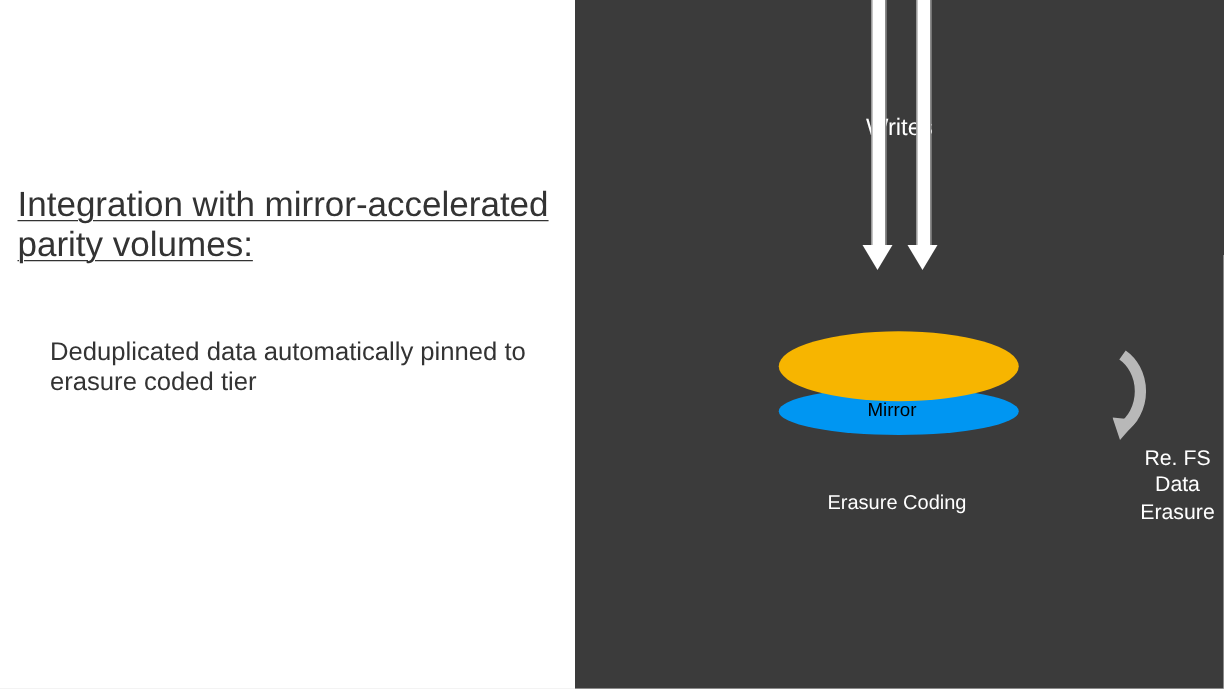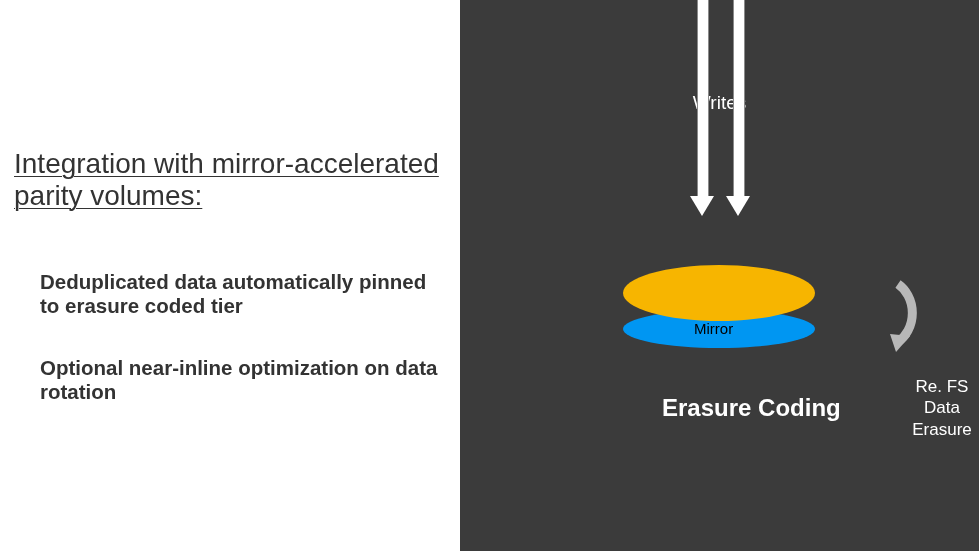--- a/index.html
+++ b/index.html
@@ -45,21 +45,21 @@
     line-height: 1.15;
     text-decoration: underline;
     text-decoration-thickness: 1px;
     text-underline-offset: 3px;
   }
   .body-text {
     position: absolute;
     left: 40px;
     width: 410px;
     font-size: 20.5px;
-    font-weight: 700;
+    font-weight: 400;
     color: #333333;
     line-height: 1.18;
   }
   .bt1 { top: 270px; }
   .bt2 { top: 356px; }
 
   
   .writes-label {
     position: absolute;
     top: 92px;
@@ -75,35 +75,34 @@
     left: 234px;
     font-size: 15px;
     font-weight: 400;
     color: #000;
     z-index: 5;
   }
   .erasure-label {
     position: absolute;
     top: 394px;
     left: 202px;
-    font-size: 24px;
-    font-weight: 700;
+    font-size: 16px;
+    font-weight: 400;
     color: #ffffff;
   }
   .rotation-label {
     position: absolute;
     top: 356px;
     left: 447px;
     width: 70px;
     font-size: 17px;
     font-weight: 400;
     color: #ffffff;
     text-align: center;
     line-height: 1.25;
-    margin-top: 20px;
   }
 
   
   .ellipse-yellow {
     position: absolute;
     top: 265px;
     left: 163px;
     width: 192px;
     height: 56px;
     background: #f7b500;
@@ -161,21 +160,20 @@
   }
 </style>
 </head>
 <body>
 
 <div class="slide">
 
   <div class="left-panel">
     <div class="heading">Integration with mirror-accelerated parity volumes:</div>
     <div class="body-text bt1">Deduplicated data automatically pinned to erasure coded tier</div>
-    <div class="body-text bt2">Optional near-inline optimization on data rotation</div>
   </div>
 
   <div class="right-panel">
 
     <div class="writes-label">Writes</div>
 
     <div class="arrow-col arrow-a">
       <div class="shaft"></div>
       <div class="head"></div>
     </div>

